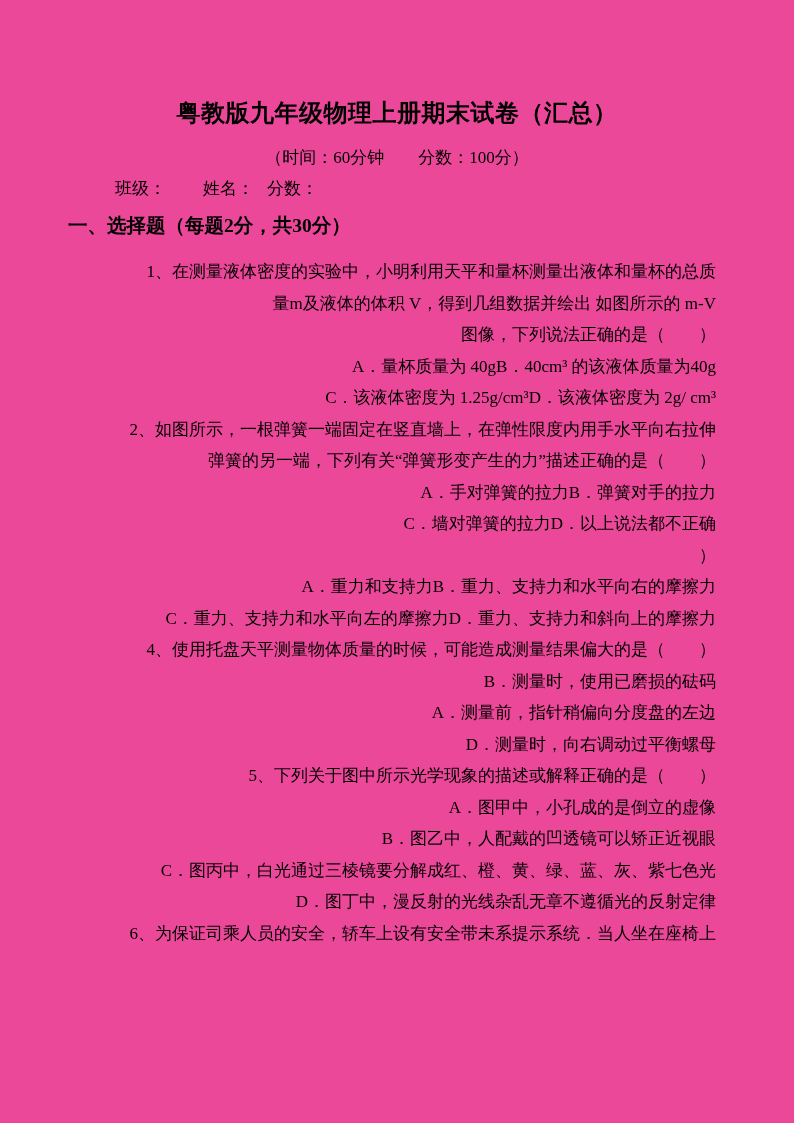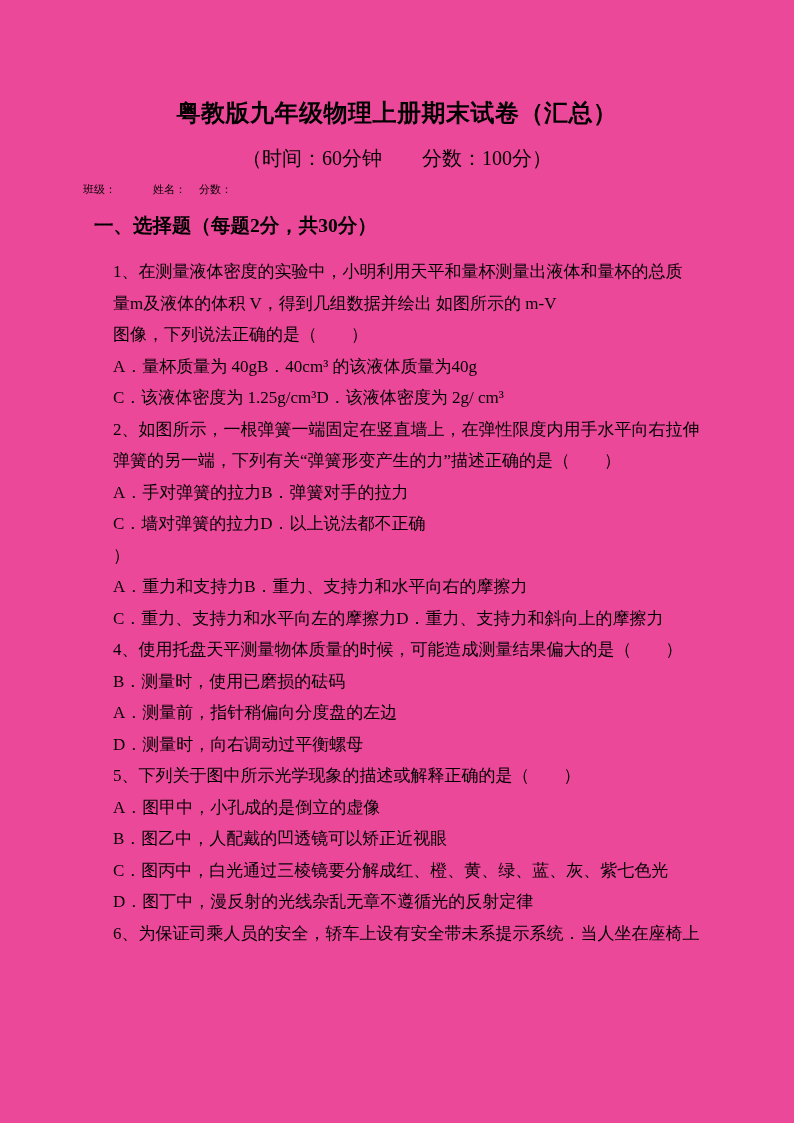--- a/index.html
+++ b/index.html
@@ -23,48 +23,49 @@
     padding-top: 97px;
     text-align: center;
     font-size: 24px;
     font-weight: bold;
     line-height: 32px;
     letter-spacing: 0.5px;
   }
   .meta {
     margin: 18px 0 0 0;
     text-align: center;
-    font-size: 20px;
+    font-size: 17px;
     line-height: 22px;
   }
   .info {
     margin: 9px 0 0 0;
-    padding-left: 83px;
-    font-size: 11px;
+    padding-left: 115px;
+    font-size: 17px;
     line-height: 22px;
   }
   .info .name-label { margin-left: 37px; }
   .info .score-label { margin-left: 13px; }
   .section-heading {
     margin: 13px 0 0 0;
-    padding-left: 94px;
+    padding-left: 68px;
     font-size: 19.5px;
     font-weight: bold;
     line-height: 26px;
   }
   .body-text {
     margin-top: 17px;
     padding: 0 78px 0 113px;
     font-size: 17px;
   }
   .question { margin: 0; }
   .line {
     margin: 0;
     line-height: 31.5px;
     white-space: pre-wrap;
+    text-align: right;
   }
 </style>
 </head>
 <body>
 
 <div class="page">
 
   <h1 class="title">粤教版九年级物理上册期末试卷（汇总）</h1>
 
   <p class="meta">（时间：60分钟　　分数：100分）</p>

